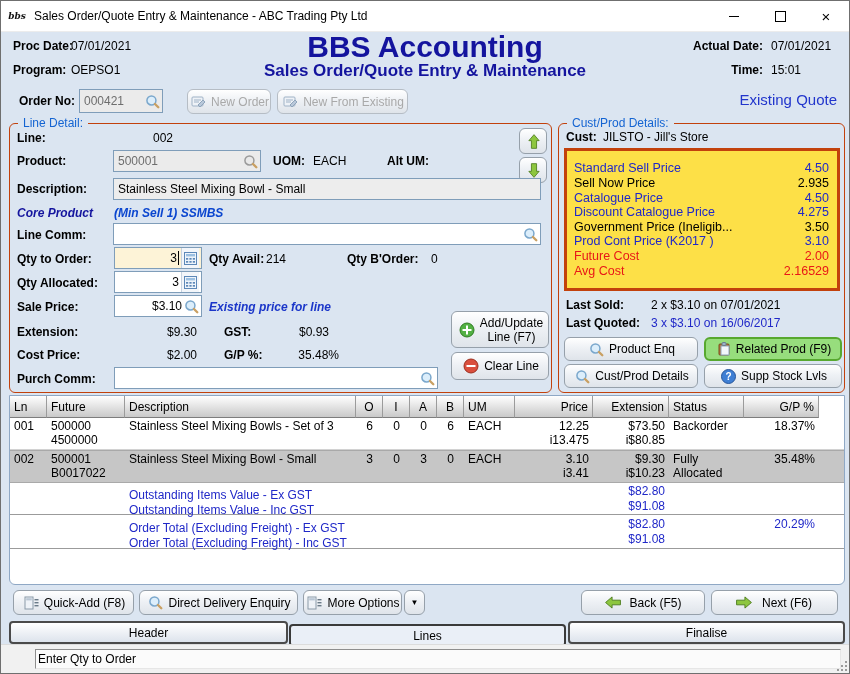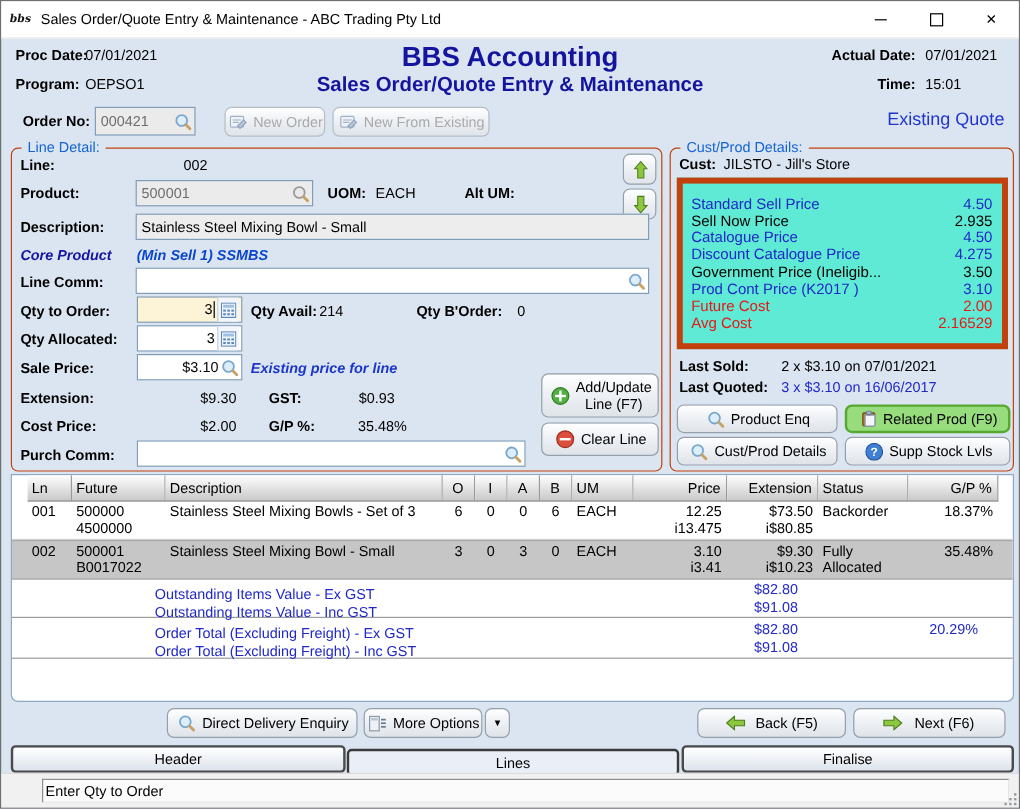--- a/index.html
+++ b/index.html
@@ -17,21 +17,21 @@
     font-family:"DejaVu Serif",serif;font-style:italic;font-weight:bold;font-size:9px;color:#111;}
   .tb-title{margin-left:8px;font-size:12px;}
   .win-controls{margin-left:auto;display:flex;height:100%;}
   .win-btn{width:46px;height:100%;display:flex;align-items:center;justify-content:center;}
   .glyph-min{width:10px;border-top:1px solid #000;display:inline-block;}
   .glyph-max{width:9px;height:9px;border:1px solid #000;display:inline-block;}
   .glyph-close{font-size:15px;line-height:1;}
   
   .navy{color:#14149e;}
   .center-titles{position:absolute;left:0;right:0;top:33px;text-align:center;}
-  .main-title{font-size:23px;font-weight:bold;line-height:26px;}
+  .main-title{font-size:30px;font-weight:bold;line-height:26px;}
   .sub-title{font-size:17px;font-weight:bold;line-height:22px;}
   .mode-banner{position:absolute;right:12px;top:90px;font-size:15px;color:#2135cc;}
   
   .field{position:absolute;background:#fff;border:1px solid #7f9db9;box-sizing:border-box;
     display:flex;align-items:center;padding:0 2px 0 4px;height:22px;}
   .field.disabled{background:#ebebeb;color:#6e6e6e;}
   .field.descbg{background:#ededed;color:#000;}
   .field.hl{background:#fdf3d7;}
   .fval{flex:1;white-space:nowrap;overflow:hidden;}
   .fval.r{text-align:right;}
@@ -43,29 +43,29 @@
     box-sizing:border-box;font-size:12px;color:#000;cursor:default;}
   .btn.disabled{color:#a9a9a9;border-color:#b6bdc5;}
   .btn.green{background:#97dd7d;border:2px solid #57a82f;}
   .btn .two-line{line-height:14px;text-align:center;}
   
   .group{position:absolute;border:1px solid #c2410c;border-radius:6px;box-sizing:border-box;}
   .legend{position:absolute;top:-8px;left:8px;background:#dbe5f1;padding:0 5px;color:#1464d2;}
   .note-navy{color:#14149e;font-weight:bold;font-style:italic;}
   .note-blue{color:#0b46cf;font-weight:bold;font-style:italic;}
   
-  .price-box{position:absolute;background:#5eead4;border:5px solid #c2410c;box-sizing:border-box;
+  .price-box{position:absolute;background:#fde047;border:3px solid #c2410c;box-sizing:border-box;
     display:flex;flex-direction:column;padding:10px 0;}
   .price-row{flex:1;display:flex;align-items:center;padding:0 8px 0 7px;font-size:12.5px;}
   .price-row .pr-val{margin-left:auto;}
   .c-blue{color:#2028c8;} .c-red{color:#e81717;} .c-black{color:#000;}
   
   .table-wrap{position:absolute;left:8px;top:394px;width:836px;height:190px;background:#fff;
     border:1px solid #8fa8c5;border-radius:0 0 6px 6px;box-sizing:border-box;overflow:hidden;}
-  .trow{display:flex;justify-content:center;}
+  .trow{display:flex;}
   .tc{box-sizing:border-box;padding:0 4px;overflow:hidden;white-space:nowrap;}
   .thead .tc{background:linear-gradient(#ffffff,#c9c9c9);border-right:1px solid #9b9b9b;
     border-bottom:1px solid #7d7d7d;height:22px;display:flex;align-items:center;}
   .thead .tc.c{justify-content:center;} .thead .tc.r{justify-content:flex-end;}
   .drow{height:31px;align-items:flex-start;border-bottom:1px solid #d2d2d2;}
   .drow .tc{padding-top:1px;line-height:14px;}
   .drow .tc.c{text-align:center;} .drow .tc.r{text-align:right;}
   .row-selected{background:#c6c6c6;border-top:1px solid #a9a9a9;border-bottom:1px solid #a9a9a9;}
   .w-ln{width:37px}.w-prod{width:78px}.w-desc{width:231px}.w-n{width:27px}.w-um{width:51px}
   .w-price{width:78px}.w-ext{width:76px}.w-status{width:75px}.w-gp{width:75px}
@@ -489,41 +489,55 @@
       <div class="srow">
         <div class="s-sp1"></div>
           <div class="s-label">Order Total (Excluding Freight) - Inc GST</div>
         <div class="s-val">$91.08</div>
           <div class="s-sp2"></div>
         <div class="s-gp"></div>
       </div>
     </div>
   </div>
 
-  <div class="btn" style="left:138px;top:589px;width:159px;height:25px">
-    <span class="ficon">
-      <svg width="15" height="15" viewBox="0 0 14 14">
-          <circle cx="6" cy="6" r="4.2" fill="#dceefb" stroke="#7aa7cc" stroke-width="1.4"></circle>
-          <line x1="9.3" y1="9.3" x2="12.4" y2="12.4" stroke="#c9a063" stroke-width="2.2" stroke-linecap="round"></line>
-        </svg>
-    </span>
-    <span>Direct Delivery Enquiry</span>
-  </div>
-  <div class="btn" style="left:302px;top:589px;width:99px;height:25px">
+  <div class="btn" style="left:12px;top:589px;width:121px;height:25px">
     <span class="ficon">
       <svg width="15" height="14" viewBox="0 0 15 14">
           <rect x="1" y="1" width="8" height="12" fill="#eef2f7" stroke="#8a9aa8"></rect>
           <rect x="2.2" y="2.2" width="5.6" height="2.2" fill="#b9c6d4"></rect>
           <g fill="#6a7a88">
             <rect x="10.5" y="3" width="4" height="1.4"></rect>
             <rect x="10.5" y="6" width="4" height="1.4"></rect>
             <rect x="10.5" y="9" width="4" height="1.4"></rect>
           </g>
         </svg>
     </span>
+    <span>Quick-Add (F8)</span>
+  </div>
+  <div class="btn" style="left:138px;top:589px;width:159px;height:25px">
+    <span class="ficon">
+      <svg width="15" height="15" viewBox="0 0 14 14">
+          <circle cx="6" cy="6" r="4.2" fill="#dceefb" stroke="#7aa7cc" stroke-width="1.4"></circle>
+          <line x1="9.3" y1="9.3" x2="12.4" y2="12.4" stroke="#c9a063" stroke-width="2.2" stroke-linecap="round"></line>
+        </svg>
+    </span>
+    <span>Direct Delivery Enquiry</span>
+  </div>
+  <div class="btn" style="left:302px;top:589px;width:99px;height:25px">
+    <span class="ficon">
+      <svg width="15" height="14" viewBox="0 0 15 14">
+          <rect x="1" y="1" width="8" height="12" fill="#eef2f7" stroke="#8a9aa8"></rect>
+          <rect x="2.2" y="2.2" width="5.6" height="2.2" fill="#b9c6d4"></rect>
+          <g fill="#6a7a88">
+            <rect x="10.5" y="3" width="4" height="1.4"></rect>
+            <rect x="10.5" y="6" width="4" height="1.4"></rect>
+            <rect x="10.5" y="9" width="4" height="1.4"></rect>
+          </g>
+        </svg>
+    </span>
     <span>More Options</span>
   </div>
   <div class="btn" style="left:403px;top:589px;width:21px;height:25px">
     <span style="font-size:8px">▼</span>
   </div>
   <div class="btn" style="left:580px;top:589px;width:124px;height:25px">
     <span class="ficon">
       <svg width="18" height="13" viewBox="0 0 18 14">
           <path d="M1 7 L8 1 V4.5 H17 V9.5 H8 V13 Z" fill="#8dc63f" stroke="#4e7d1e"></path>
         </svg>

